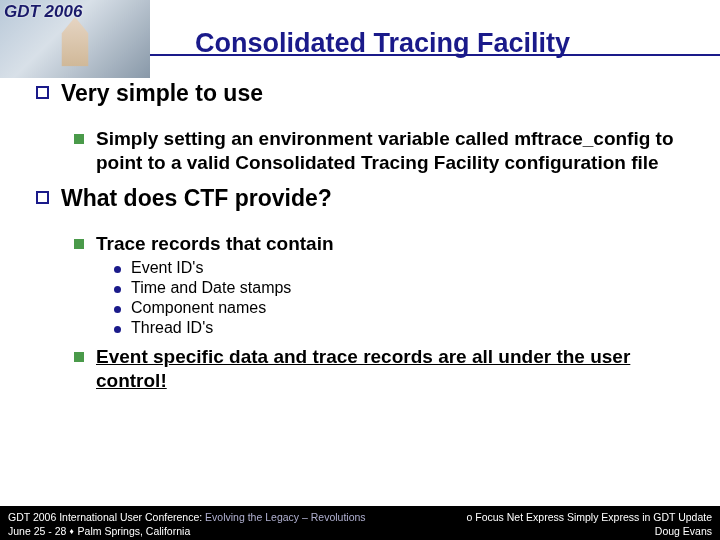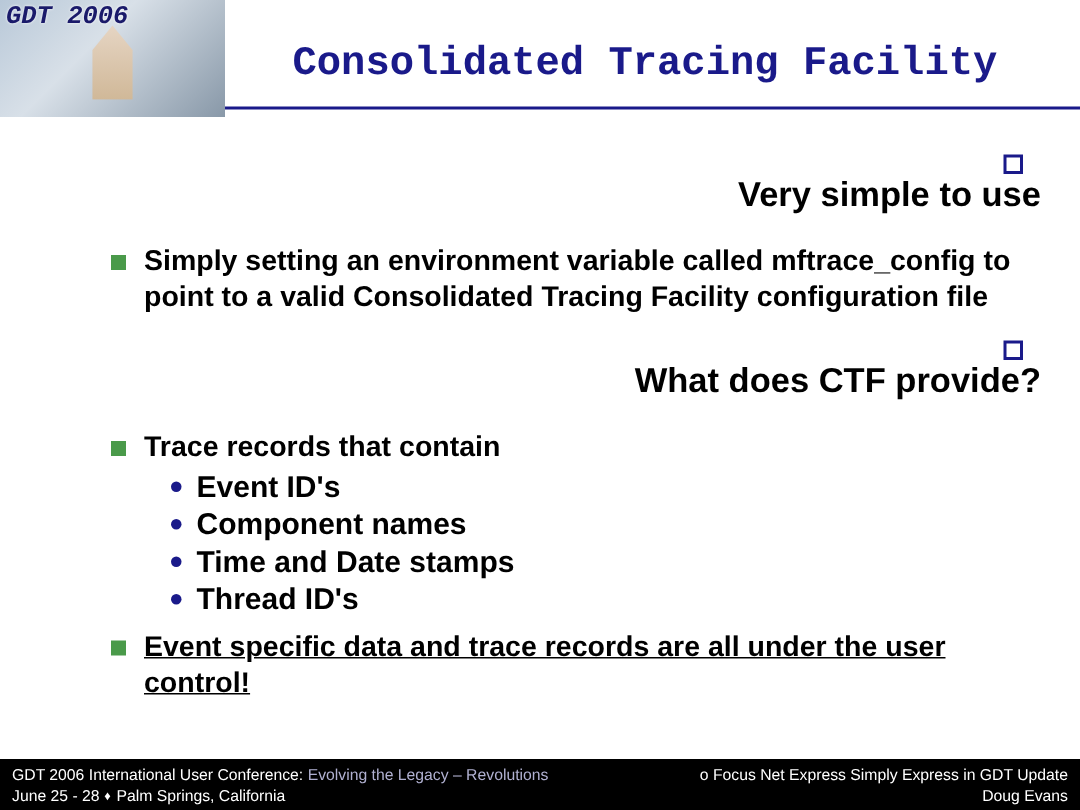--- a/index.html
+++ b/index.html
@@ -6,23 +6,22 @@
   body {
     width: 720px;
     height: 540px;
     font-family: Arial, Helvetica, sans-serif;
     background: #ffffff;
     position: relative;
     overflow: hidden;
   }
   .header {
     position: relative;
-    height: 73px;
+    height: 56px;
     border-bottom: 2px solid #1a1a8a;
-    font-family: Liberation Mono, monospace;
   }
   .logo-img {
     width: 150px;
     height: 78px;
     background: linear-gradient(135deg, #b8c8d8 0%, #d8e0e8 40%, #8898a8 100%);
     position: relative;
   }
   .logo-img::before {
     content: "";
     position: absolute;
@@ -51,24 +50,23 @@
     left: 195px;
     font-size: 27px;
     font-weight: bold;
     color: #1a1a8a;
   }
   .content {
     padding: 18px 26px 0 36px;
   }
   .bullet-l1 {
     display: flex;
-    align-items: flex-end;
+    align-items: flex-start;
     margin-bottom: 6px;
     margin-top: 6px;
-    flex-direction: column;
   }
   .sq-open {
     width: 13px; height: 13px;
     border: 2px solid #1a1a8a;
     flex-shrink: 0;
     margin-top: 6px;
     margin-right: 12px;
   }
   .l1-text {
     font-size: 23px;
@@ -103,22 +101,22 @@
   }
   .dot {
     width: 7px; height: 7px;
     border-radius: 50%;
     background: #1a1a8a;
     flex-shrink: 0;
     margin-top: 7px;
     margin-right: 10px;
   }
   .l3-text {
-    font-size: 20px;
-    font-weight: bold;
+    font-size: 16px;
+    font-weight: normal;
     color: #000;
   }
   .footer {
     position: absolute;
     bottom: 0;
     left: 0;
     right: 0;
     height: 34px;
     background: #000000;
     border-top: 2px solid #000;
@@ -164,25 +162,25 @@
     <div class="sq-fill"></div>
     <div class="l2-text">Trace records that contain</div>
   </div>
 
   <div class="bullet-l3">
     <div class="dot"></div>
     <div class="l3-text">Event ID's</div>
   </div>
   <div class="bullet-l3">
     <div class="dot"></div>
+    <div class="l3-text">Time and Date stamps</div>
+  </div>
+  <div class="bullet-l3">
+    <div class="dot"></div>
     <div class="l3-text">Component names</div>
-  </div>
-  <div class="bullet-l3">
-    <div class="dot"></div>
-    <div class="l3-text">Time and Date stamps</div>
   </div>
   <div class="bullet-l3">
     <div class="dot"></div>
     <div class="l3-text">Thread ID's</div>
   </div>
 
   <div class="bullet-l2" style="margin-top:8px;text-decoration:underline;">
     <div class="sq-fill"></div>
     <div class="l2-text">Event specific data and trace records are all under the user control!</div>
   </div>

